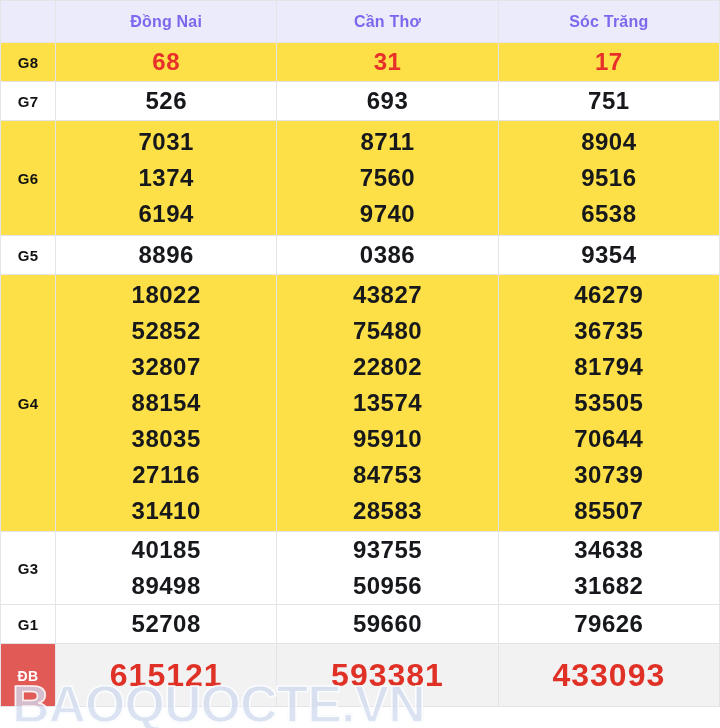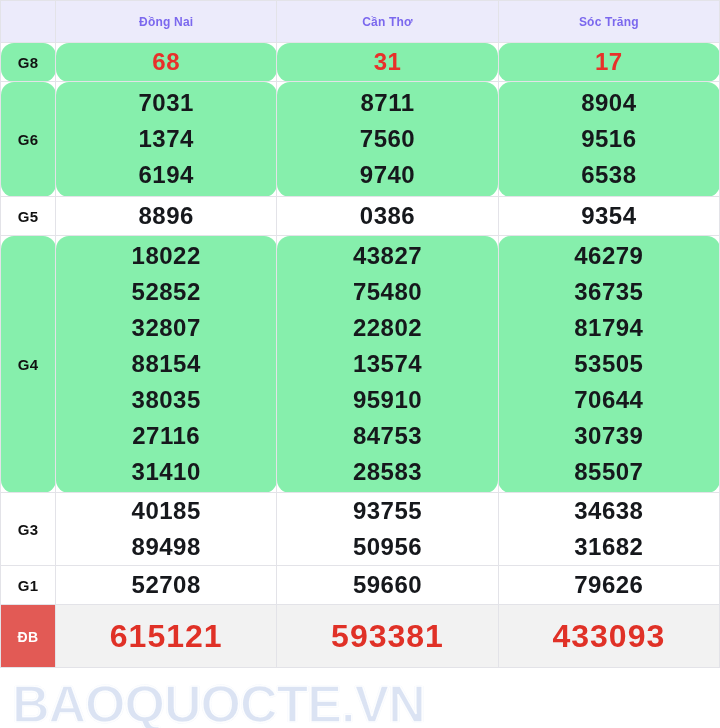--- a/index.html
+++ b/index.html
@@ -29,32 +29,32 @@
     border: 1px solid #e3e3e8;
     padding: 0;
     text-align: center;
     vertical-align: middle;
   }
 
   
   thead th {
     background: #ecebfb;
     height: 41px;
-    font-size: 12px;
+    font-size: 16px;
     font-weight: bold;
     color: #7b68ee;
     letter-spacing: .2px;
     border-bottom: 1px solid #dcd9f2;
   }
   thead th.corner {
     background: #ecebfb;
   }
 
   
-  tbody tr.alt td { background: #86efac; border-radius: 13px; }
+  tbody tr.alt td { background: #fde047; }
   tbody tr.plain td { background: #ffffff; }
 
   td.glabel {
     font-size: 15px;
     font-weight: bold;
     color: #111111;
     letter-spacing: .3px;
   }
 
   td.nums {
@@ -169,20 +169,38 @@
             <div class="num-stack">
               <div class="num red">31</div>
             </div>
           </td>
           <td class="nums">
             <div class="num-stack">
               <div class="num red">17</div>
             </div>
           </td>
         </tr>
+        <tr class="plain r-g7">
+          <td class="glabel"><span>G7</span></td>
+          <td class="nums">
+            <div class="num-stack">
+              <div class="num">526</div>
+            </div>
+          </td>
+          <td class="nums">
+            <div class="num-stack">
+              <div class="num">693</div>
+            </div>
+          </td>
+          <td class="nums">
+            <div class="num-stack">
+              <div class="num">751</div>
+            </div>
+          </td>
+        </tr>
         <tr class="alt r-g6">
           <td class="glabel"><span>G6</span></td>
           <td class="nums">
             <div class="num-stack">
               <div class="num">7031</div>
               <div class="num">1374</div>
               <div class="num">6194</div>
             </div>
           </td>
           <td class="nums">

